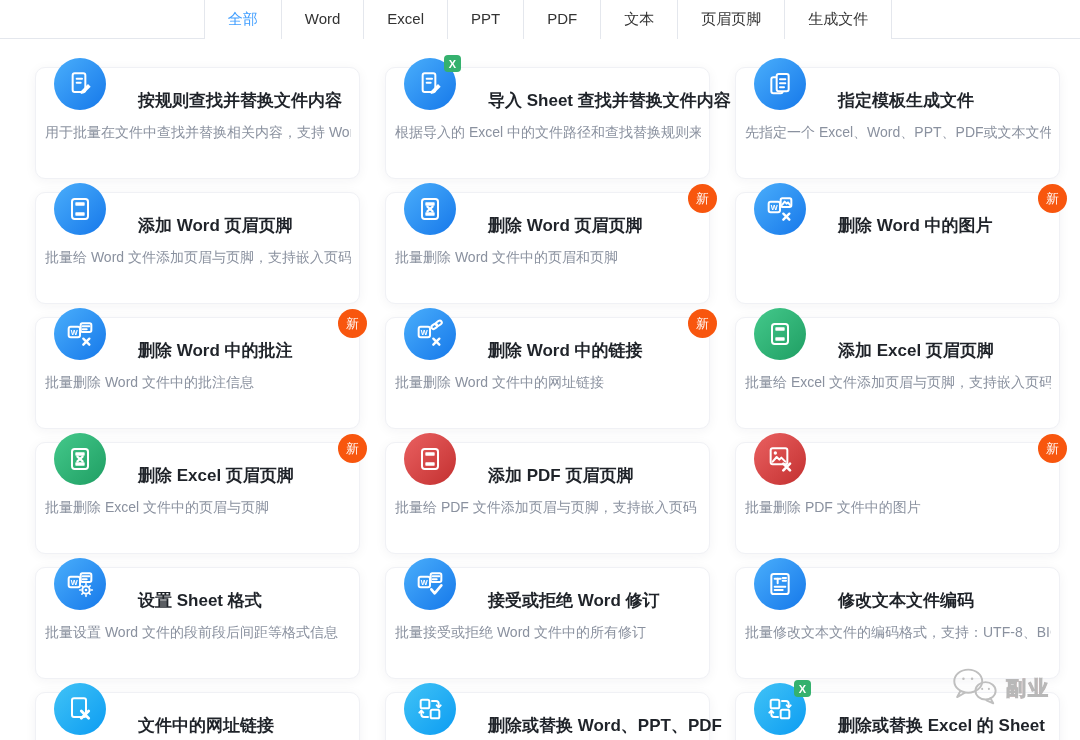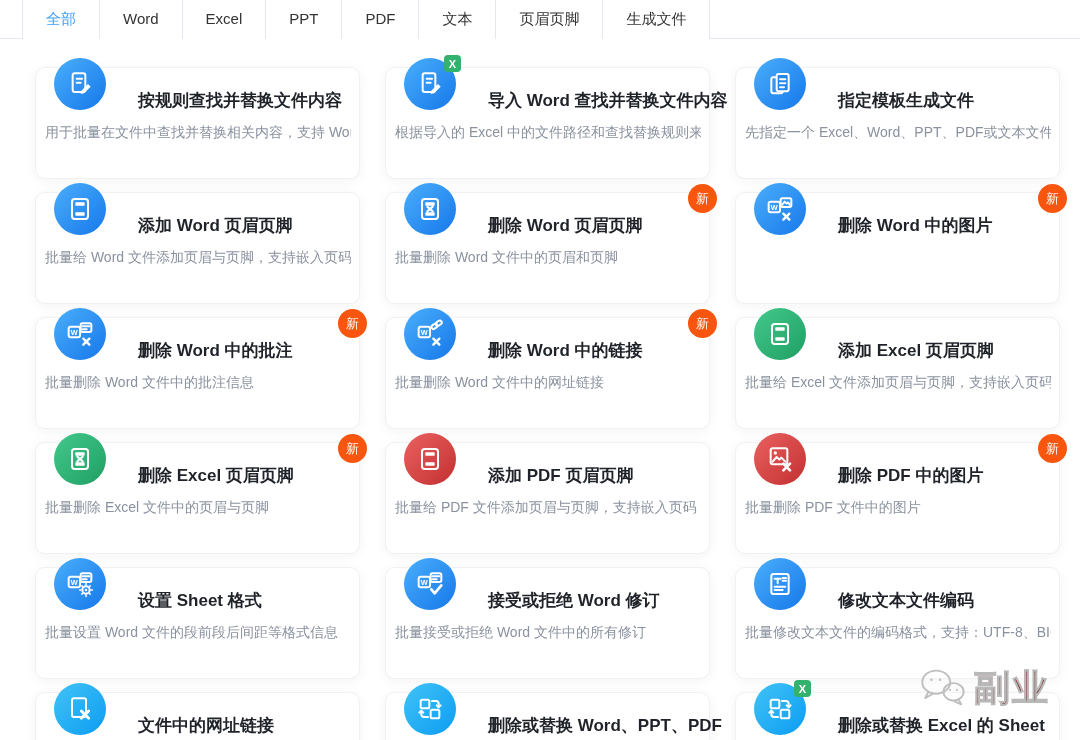--- a/index.html
+++ b/index.html
@@ -3,21 +3,21 @@
 <meta charset="utf-8">
 <style>
   * { margin:0; padding:0; box-sizing:border-box; }
   html,body { width:1080px; height:740px; overflow:hidden; background:#fff;
               font-family:"Liberation Sans","DejaVu Sans",sans-serif; }
 
   
   .tabbar { position:relative; height:39px; width:100%; }
   .tabbar::after { content:""; position:absolute; left:0; right:0; bottom:0;
                    height:1px; background:#e4e7ed; }
-  .tabs { display:flex; height:39px; margin-left:22px; position:relative; z-index:2; }
+  .tabs { display:flex; height:39px; margin-left:16px; position:relative; z-index:2;justify-content:center; }
   .tab { height:39px; line-height:38px; padding:0 23px; font-size:15px; color:#333;
          background:#fff; border-right:1px solid #e4e7ed; cursor:pointer; white-space:nowrap; }
   .tab:first-child { border-left:1px solid #e4e7ed; }
   .tab.active { color:#409eff; position:relative; }
   .tab.active::after { content:""; position:absolute; left:0; right:0; bottom:-1px;
                        height:2px; background:#fff; }
 
   
   .cards { display:grid; grid-template-columns:repeat(3,1fr);
            column-gap:25px; row-gap:13px; margin:28px 20px 0 35px; }
@@ -37,21 +37,21 @@
                 color:#1f2329; white-space:nowrap; }
   .card-desc { position:absolute; left:9px; top:56px; right:8px; font-size:14px;
                color:#8a919f; white-space:nowrap; overflow:hidden; }
   .new-badge { position:absolute; top:-9px; right:-8px; width:29px; height:29px;
                border-radius:50%; background:#f8560e; color:#fff; font-size:13px;
                display:flex; align-items:center; justify-content:center; }
 
   
   .watermark { position:absolute; top:664px; right:30px; display:flex;
                align-items:center; gap:7px; z-index:5; pointer-events:none; }
-  .watermark-text { font-size:36px; font-weight:bold; color:#7f1d1d;
+  .watermark-text { font-size:20px; font-weight:bold; color:#ef4444;
                     -webkit-text-stroke:1px #b8b8b8; letter-spacing:2px; }
 </style>
 </head>
 <body>
 
 <div class="tabbar">
   <div class="tabs">
       <div class="tab active">全部</div>
       <div class="tab">Word</div>
       <div class="tab">Excel</div>
@@ -79,21 +79,21 @@
     <div class="card">
       <div class="icon-wrap ic-blue">
         <svg width="32" height="32" viewBox="0 0 48 48" fill="none" stroke="#fff" stroke-width="3" stroke-linecap="round" stroke-linejoin="round">
           <rect x="13" y="8" width="19" height="28" rx="3"></rect>
           <line x1="19" y1="16" x2="27" y2="16"></line>
           <line x1="19" y1="22" x2="25" y2="22"></line>
           <path d="M26 34 L36 24 L40 28 L30 38 L25 39 Z" fill="#fff" stroke="none"></path>
         </svg>
         <div class="mini-badge">X</div>
       </div>
-      <div class="card-title">导入 Word 查找并替换文件内容</div>
+      <div class="card-title">导入 Sheet 查找并替换文件内容</div>
       <div class="card-desc">根据导入的 Excel 中的文件路径和查找替换规则来</div>
     </div>
     <div class="card">
       <div class="icon-wrap ic-blue">
         <svg width="32" height="32" viewBox="0 0 48 48" fill="none" stroke="#fff" stroke-width="3" stroke-linecap="round" stroke-linejoin="round">
           <rect x="11" y="14" width="17" height="24" rx="3"></rect>
           <rect x="19" y="9" width="18" height="26" rx="3" fill="#2486ee"></rect>
           <line x1="24" y1="17" x2="32" y2="17"></line>
           <line x1="24" y1="23" x2="32" y2="23"></line>
           <line x1="24" y1="29" x2="30" y2="29"></line>
@@ -205,21 +205,20 @@
     </div>
     <div class="card">
       <div class="icon-wrap ic-red">
         <svg width="32" height="32" viewBox="0 0 48 48" fill="none" stroke="#fff" stroke-width="3" stroke-linecap="round" stroke-linejoin="round">
           <rect x="10" y="8" width="25" height="24" rx="3"></rect>
           <circle cx="17" cy="15" r="2.5" fill="#fff" stroke="none"></circle>
           <path d="M13 28 l6 -7 4 4 3 -3 6 6"></path>
           <path d="M29 31 L39 41 M39 31 L29 41" stroke-width="4"></path>
         </svg>
       </div>
-      <div class="card-title">删除 PDF 中的图片</div>
       <div class="card-desc">批量删除 PDF 文件中的图片</div>
       <div class="new-badge">新</div>
     </div>
     <div class="card">
       <div class="icon-wrap ic-blue">
         <svg width="32" height="32" viewBox="0 0 48 48" fill="none" stroke="#fff" stroke-width="3" stroke-linecap="round" stroke-linejoin="round">
           <rect x="7" y="13" width="17" height="16" rx="3"></rect>
           <text x="15.5" y="25.5" font-size="11" font-weight="bold" fill="#fff" stroke="none" text-anchor="middle">W</text>
           <rect x="25" y="8" width="16" height="13" rx="2.5"></rect>
           <line x1="28" y1="12.5" x2="38" y2="12.5"></line>

